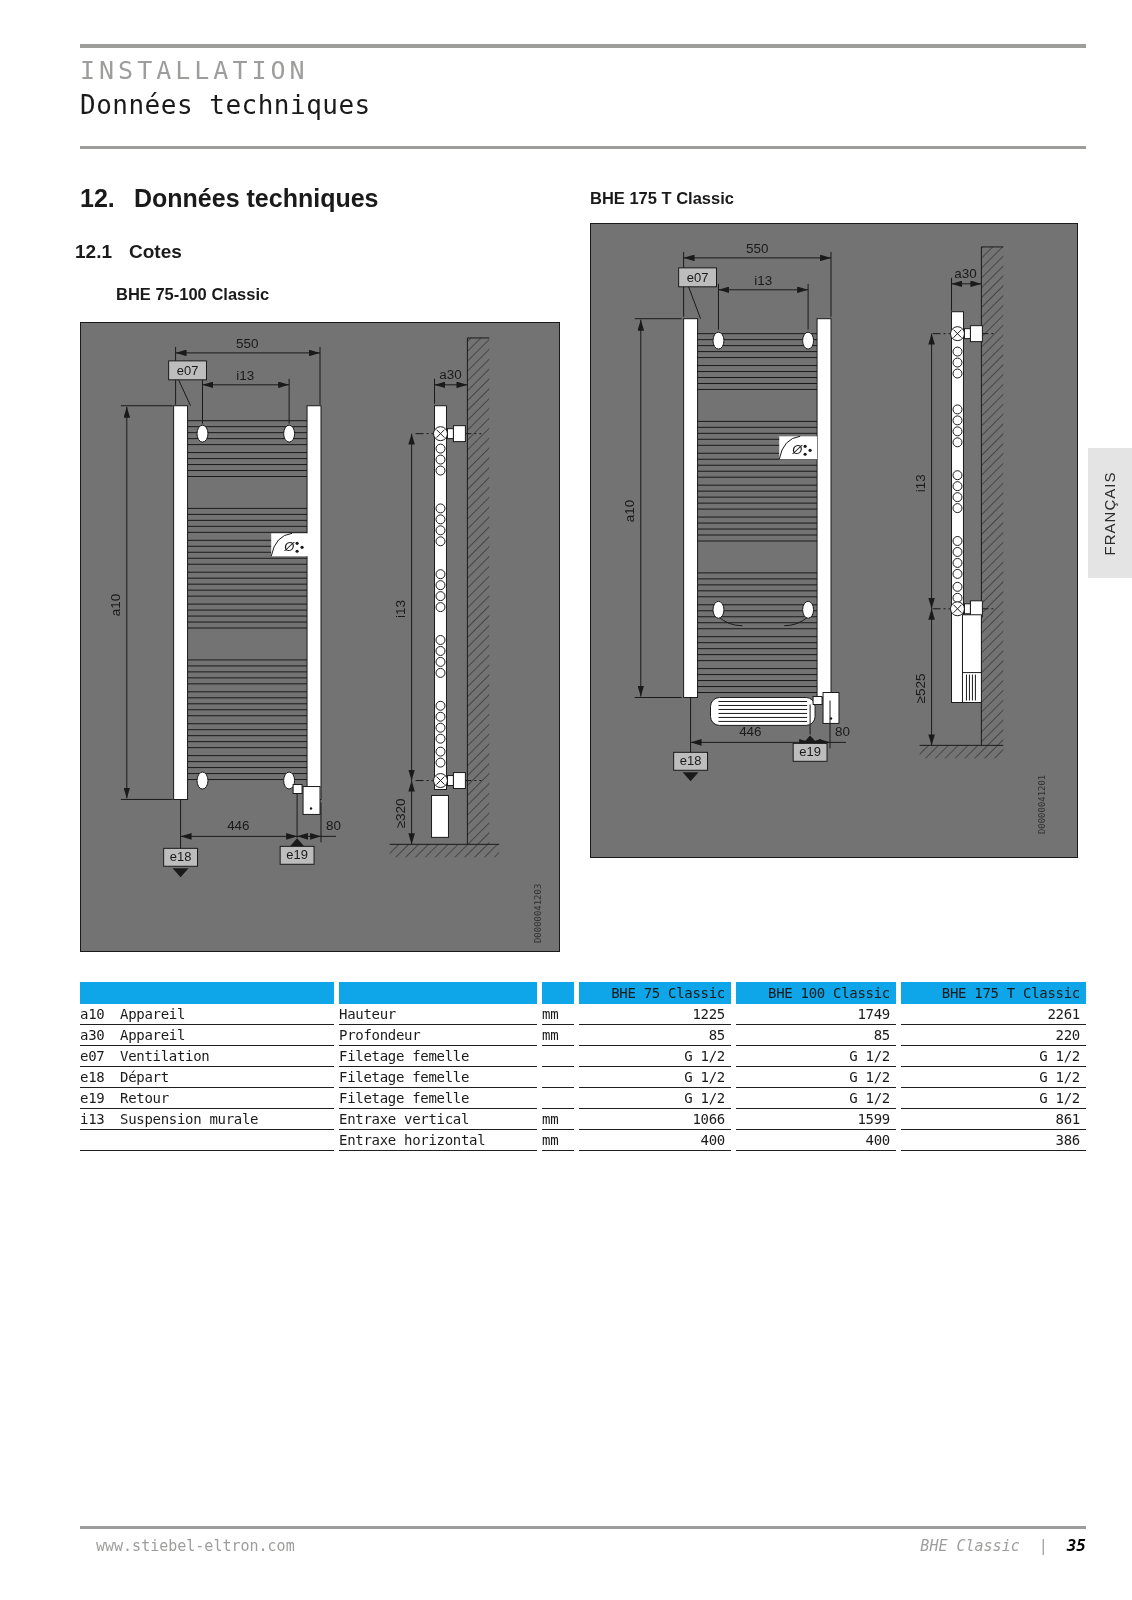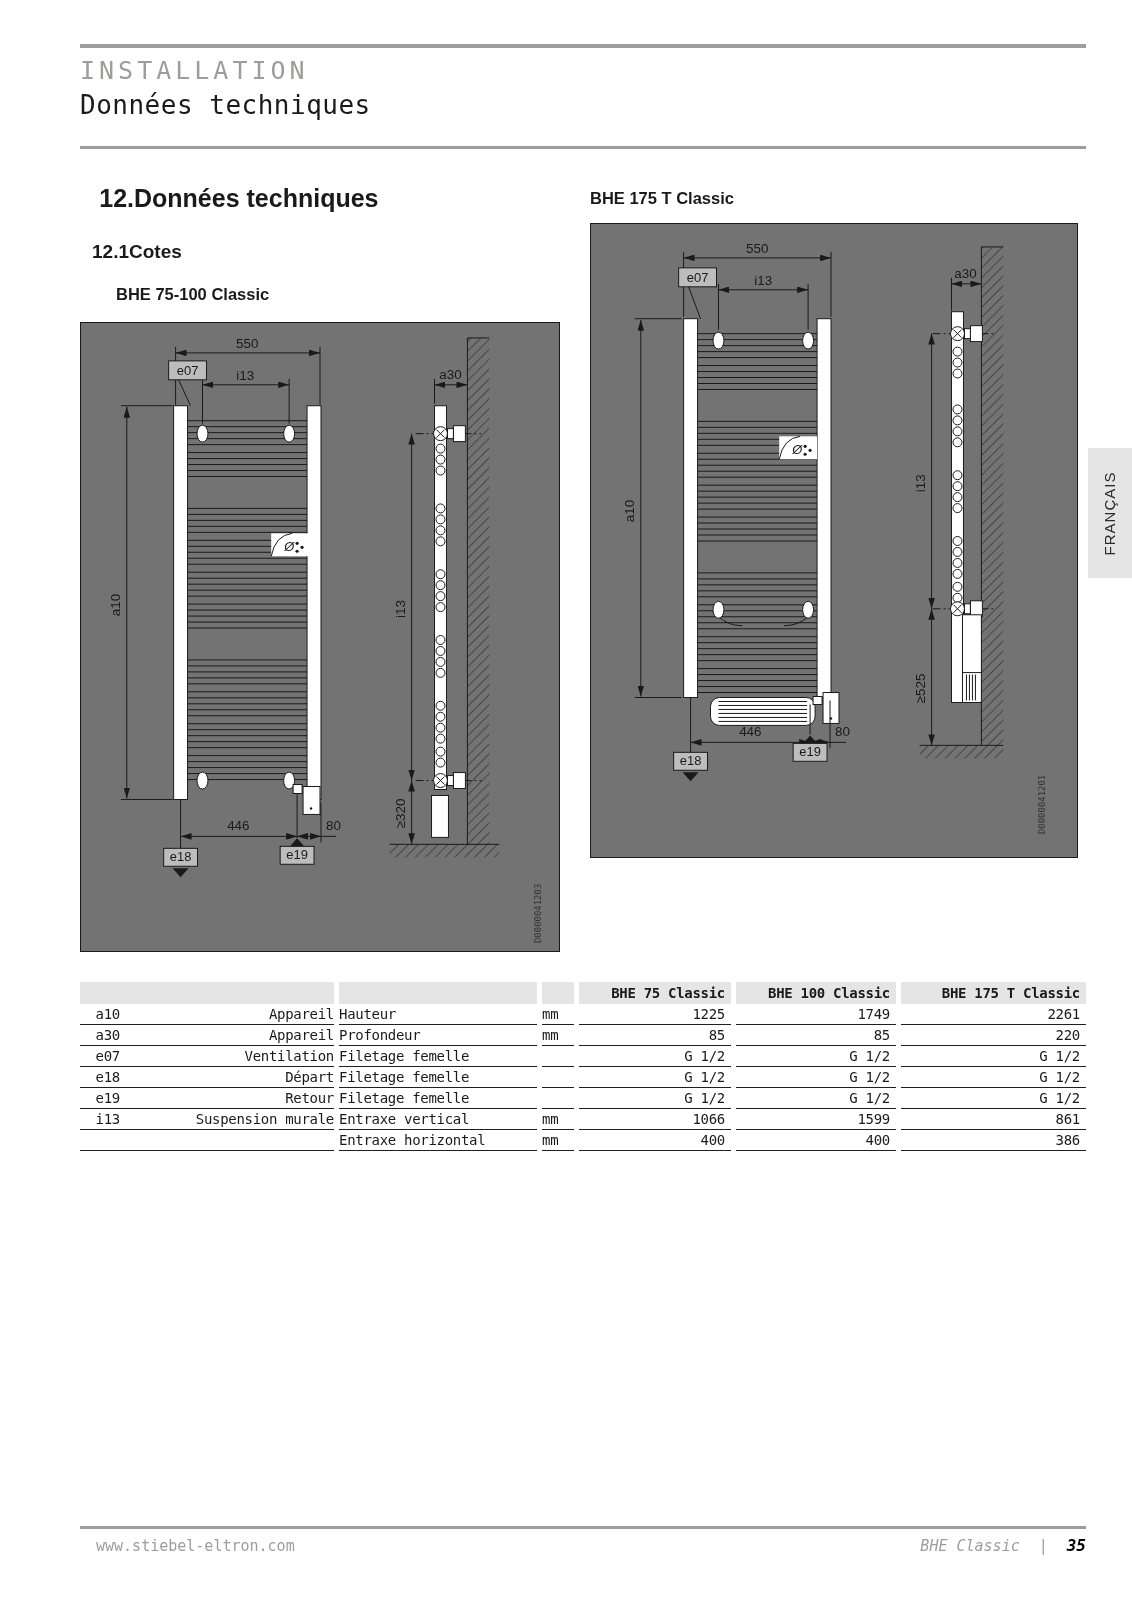--- a/index.html
+++ b/index.html
@@ -1,17 +1,17 @@
 <!DOCTYPE html>
 <html><head>
 <meta charset="utf-8">
 <style>
   html,body{margin:0;padding:0;background:#ffffff;}
   .page{position:relative;width:1132px;height:1600px;background:#fff;overflow:hidden;
-        font-family:"Liberation Sans",sans-serif;color:#1a1a1a;text-align:right;}
+        font-family:"Liberation Sans",sans-serif;color:#1a1a1a;}
   .rule{position:absolute;left:80px;width:1006px;background:#9d9d9c;}
   #rule-top{top:44px;height:4px;}
   #rule-mid{top:146px;height:3px;}
   #rule-foot{top:1526px;height:3px;}
   .kicker{position:absolute;left:80px;top:56px;font-family:"DejaVu Sans Mono",monospace;
           font-size:25px;color:#9d9d9c;letter-spacing:4px;}
   .doc-sub{position:absolute;left:80px;top:90px;font-family:"DejaVu Sans Mono",monospace;
           font-size:26px;color:#1a1a1a;letter-spacing:0.5px;}
   .h1{position:absolute;left:80px;top:184px;font-size:25px;font-weight:bold;display:flex;}
   .h1 .num{width:54px;}
@@ -26,21 +26,21 @@
   .dia svg{display:block;width:100%;height:100%;}
   .lang-tab{position:absolute;left:1088px;top:448px;width:44px;height:130px;background:#e4e4e4;
             display:flex;align-items:center;justify-content:center;}
   .lang-tab span{transform:rotate(-90deg);white-space:nowrap;font-size:15px;letter-spacing:1px;color:#2b2b2b;}
   
   .ttable{position:absolute;left:80px;top:982px;width:1006px;display:grid;
           grid-template-columns:254px 198px 32px 152px 160px 185px;column-gap:5px;
           grid-template-rows:22px repeat(7,21px);
           font-family:"DejaVu Sans Mono",monospace;font-size:14px;letter-spacing:-0.3px;}
   .tcell{display:flex;align-items:center;overflow:hidden;white-space:nowrap;}
-  .tcell.th{background:#e5e5e5;font-weight:bold;}
+  .tcell.th{background:#0ea5e9;}
   .tcell.body{border-bottom:1.5px solid #1f1f1f;}
   .tcell.right{justify-content:flex-end;padding-right:6px;}
   .tcell .code{width:40px;flex:none;}
   .tcell .item{flex:1;}
   
   .footer-left{position:absolute;left:96px;top:1537px;font-family:"DejaVu Sans Mono",monospace;
                font-size:15px;color:#9d9d9c;}
   .footer-right{position:absolute;right:46px;top:1536px;font-family:"DejaVu Sans Mono",monospace;
                 font-size:15px;color:#9d9d9c;display:flex;align-items:baseline;gap:19px;font-style:italic;}
   .footer-right .pg{font-size:16px;font-weight:bold;color:#000000;}

